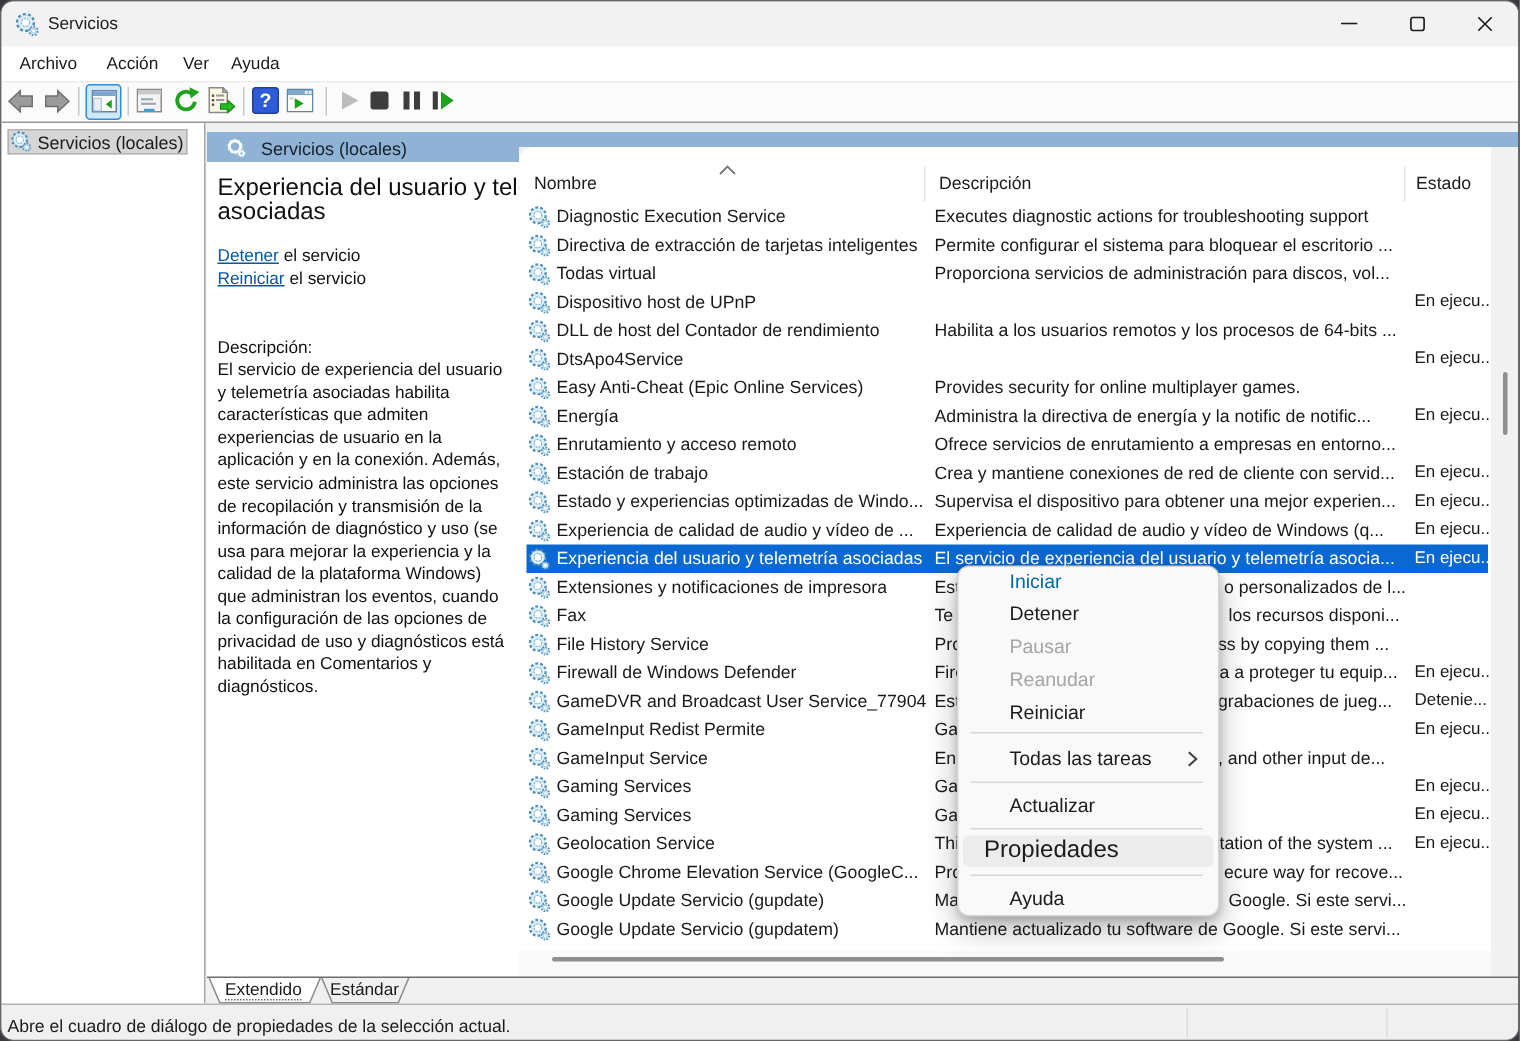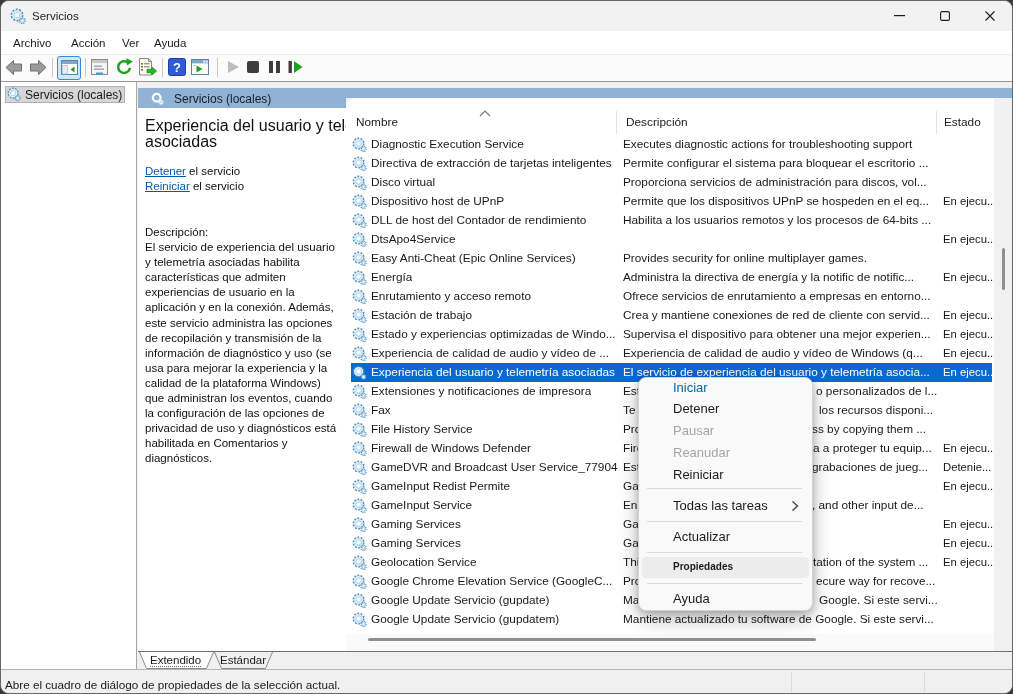--- a/index.html
+++ b/index.html
@@ -174,34 +174,33 @@
 <svg style="position:absolute;left:351px;top:174px" width="15" height="15" viewBox="0 0 16 16">
 <circle cx="7" cy="7" r="5.3" fill="none" stroke="#4f8cb4" stroke-width="2.2" stroke-dasharray="1.9 1.4"></circle>
 <circle cx="7" cy="7" r="5" fill="#b5d9ef"></circle>
 <circle cx="7" cy="7" r="3.9" fill="none" stroke="#e2f1fa" stroke-width="1.2"></circle>
 <circle cx="7" cy="7" r="2.6" fill="#fff" stroke="#7fb2d4" stroke-width="0.9" stroke-dasharray="1.2 1"></circle>
 <circle cx="7" cy="7" r="2.2" fill="#fff"></circle>
 <circle cx="12.3" cy="12.7" r="2.6" fill="none" stroke="#4f8cb4" stroke-width="1.7" stroke-dasharray="1.1 0.9"></circle>
 <circle cx="12.3" cy="12.7" r="2.3" fill="#b5d9ef"></circle>
 <circle cx="12.3" cy="12.7" r="0.95" fill="#fff"></circle>
 </svg>
-<div class="rt" style="left:370px;top:172px;color:#191919">Disco virtual</div>
+<div class="rt" style="left:370px;top:172px;color:#191919">Todas virtual</div>
 <div class="rt" style="left:622px;top:172px;color:#191919;width:330px">Proporciona servicios de administración para discos, vol...</div>
 <svg style="position:absolute;left:351px;top:193px" width="15" height="15" viewBox="0 0 16 16">
 <circle cx="7" cy="7" r="5.3" fill="none" stroke="#4f8cb4" stroke-width="2.2" stroke-dasharray="1.9 1.4"></circle>
 <circle cx="7" cy="7" r="5" fill="#b5d9ef"></circle>
 <circle cx="7" cy="7" r="3.9" fill="none" stroke="#e2f1fa" stroke-width="1.2"></circle>
 <circle cx="7" cy="7" r="2.6" fill="#fff" stroke="#7fb2d4" stroke-width="0.9" stroke-dasharray="1.2 1"></circle>
 <circle cx="7" cy="7" r="2.2" fill="#fff"></circle>
 <circle cx="12.3" cy="12.7" r="2.6" fill="none" stroke="#4f8cb4" stroke-width="1.7" stroke-dasharray="1.1 0.9"></circle>
 <circle cx="12.3" cy="12.7" r="2.3" fill="#b5d9ef"></circle>
 <circle cx="12.3" cy="12.7" r="0.95" fill="#fff"></circle>
 </svg>
 <div class="rt" style="left:370px;top:191px;color:#191919">Dispositivo host de UPnP</div>
-<div class="rt" style="left:622px;top:191px;color:#191919;width:330px">Permite que los dispositivos UPnP se hospeden en el eq...</div>
 <div class="rt" style="left:942px;top:191px;color:#191919;font-size:11.3px">En ejecu..</div>
 <svg style="position:absolute;left:351px;top:212px" width="15" height="15" viewBox="0 0 16 16">
 <circle cx="7" cy="7" r="5.3" fill="none" stroke="#4f8cb4" stroke-width="2.2" stroke-dasharray="1.9 1.4"></circle>
 <circle cx="7" cy="7" r="5" fill="#b5d9ef"></circle>
 <circle cx="7" cy="7" r="3.9" fill="none" stroke="#e2f1fa" stroke-width="1.2"></circle>
 <circle cx="7" cy="7" r="2.6" fill="#fff" stroke="#7fb2d4" stroke-width="0.9" stroke-dasharray="1.2 1"></circle>
 <circle cx="7" cy="7" r="2.2" fill="#fff"></circle>
 <circle cx="12.3" cy="12.7" r="2.6" fill="none" stroke="#4f8cb4" stroke-width="1.7" stroke-dasharray="1.1 0.9"></circle>
 <circle cx="12.3" cy="12.7" r="2.3" fill="#b5d9ef"></circle>
 <circle cx="12.3" cy="12.7" r="0.95" fill="#fff"></circle>
@@ -505,15 +504,15 @@
 <div style="position:absolute;left:672px;top:444px;font-size:13px;line-height:16px;font-weight:normal;color:#a5a5a5;white-space:nowrap">Reanudar</div>
 <div style="position:absolute;left:672px;top:466px;font-size:13px;line-height:16px;font-weight:normal;color:#1b1b1b;white-space:nowrap">Reiniciar</div>
 <div style="position:absolute;left:646px;top:487px;width:155px;height:1px;background:#d9d9d9"></div>
 <div style="position:absolute;left:672px;top:497px;font-size:13px;line-height:16px;font-weight:normal;color:#1b1b1b;white-space:nowrap">Todas las tareas</div>
     <svg style="position:absolute;left:790px;top:499px" width="8" height="12" viewBox="0 0 8 12">
       <path d="M1.5 1.5 L6.5 6 L1.5 10.5" fill="none" stroke="#444" stroke-width="1.4"></path>
     </svg>
 <div style="position:absolute;left:646px;top:520px;width:155px;height:1px;background:#d9d9d9"></div>
 <div style="position:absolute;left:672px;top:528px;font-size:13px;line-height:16px;font-weight:normal;color:#1b1b1b;white-space:nowrap">Actualizar</div>
 <div style="position:absolute;left:646px;top:551px;width:155px;height:1px;background:#d9d9d9"></div>
-<div style="position:absolute;left:672px;top:558px;font-size:10px;line-height:16px;font-weight:bold;color:#1b1b1b;white-space:nowrap">Propiedades</div>
+<div style="position:absolute;left:655px;top:558px;font-size:16px;line-height:16px;font-weight:normal;color:#1b1b1b;white-space:nowrap">Propiedades</div>
 <div style="position:absolute;left:646px;top:582px;width:155px;height:1px;background:#d9d9d9"></div>
 <div style="position:absolute;left:672px;top:590px;font-size:13px;line-height:16px;font-weight:normal;color:#1b1b1b;white-space:nowrap">Ayuda</div>
 </div>
 </body></html>

